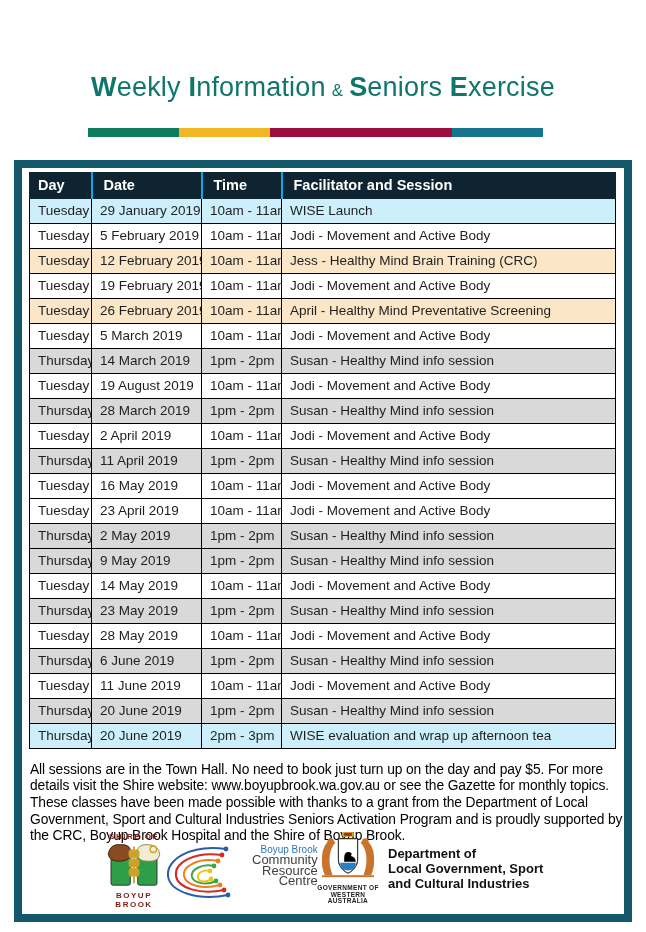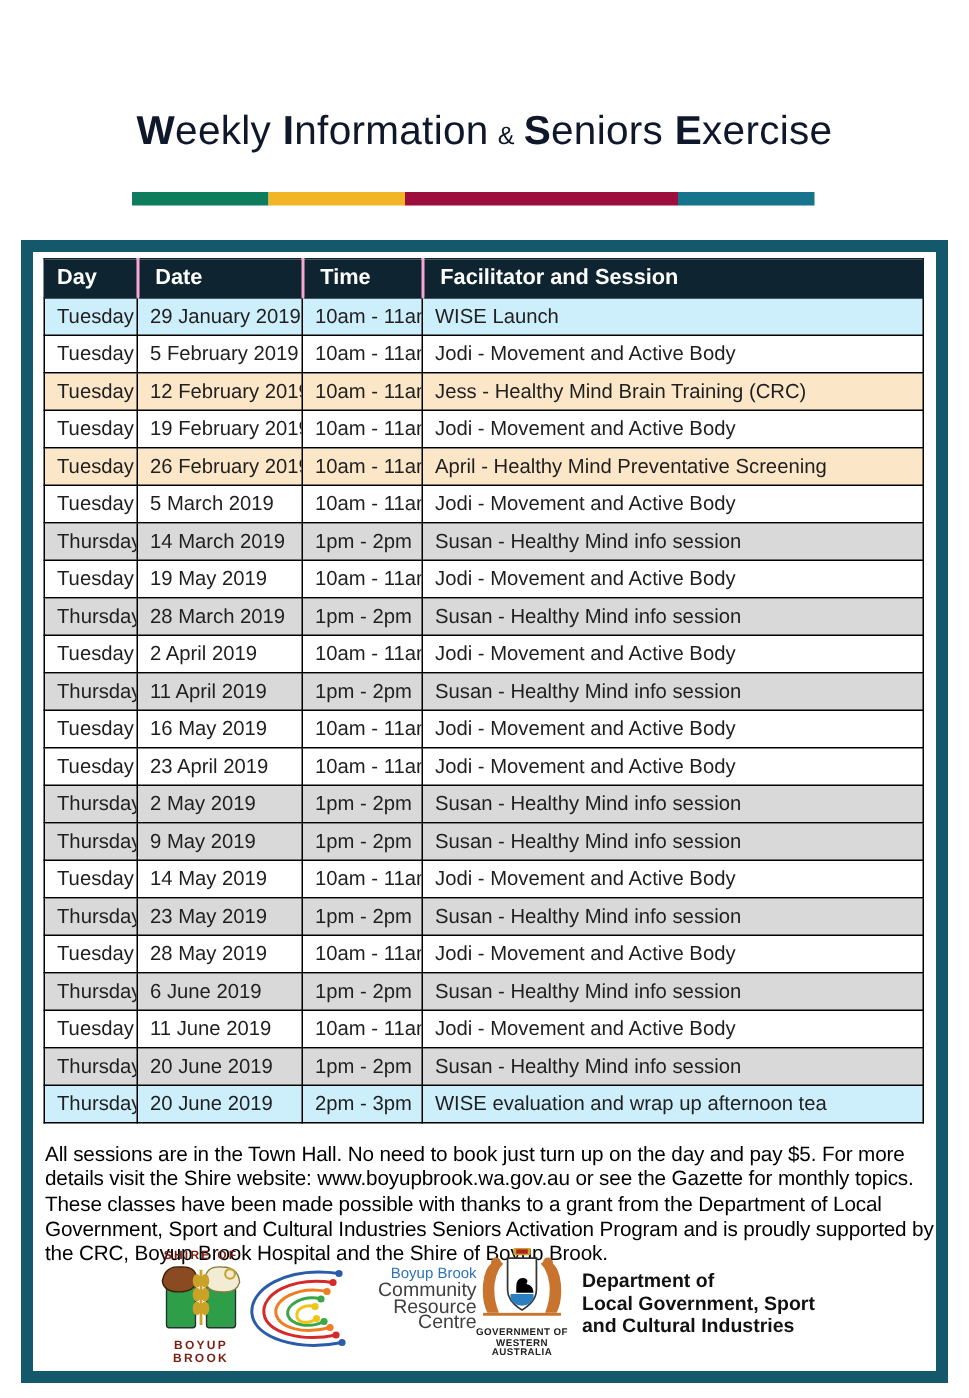--- a/index.html
+++ b/index.html
@@ -20,21 +20,21 @@
   
   .frame{position:absolute;left:14px;top:160px;width:618px;height:762px;
          box-sizing:border-box;border:8px solid #14586c;background:#fff;}
 
   table.sessions{position:absolute;left:7px;top:4px;border-collapse:collapse;
                  width:586px;table-layout:fixed;font-size:13.5px;color:#1f1f1f;}
   table.sessions col.c1{width:62px;} table.sessions col.c2{width:110px;}
   table.sessions col.c3{width:80px;} table.sessions col.c4{width:334px;}
   table.sessions th{background:#0e2430;color:#fff;text-align:left;font-weight:700;
                     font-size:14.5px;padding:4px 8px 5px;border:1px solid #0e2430;}
-  table.sessions th + th{border-left:2px solid #f9a8d4;padding-left:11px;}
+  table.sessions th + th{border-left:2px solid #0ea5e9;padding-left:11px;}
   table.sessions td{border:1px solid #000;padding:3px 8px 4px;line-height:17px;
                     white-space:nowrap;overflow:hidden;}
 
   .note{position:absolute;left:8px;top:580px;width:600px;font-size:13.8px;
         line-height:16.6px;color:#000;letter-spacing:-0.1px;}
 
   
   .logo-shire{position:absolute;left:78px;top:664px;width:68px;text-align:center;}
   .shire-caption{font-size:8px;font-weight:bold;color:#7a1f12;letter-spacing:1.5px;line-height:9px;}
   .logo-crc{position:absolute;left:140px;top:674px;display:flex;align-items:flex-start;}
@@ -45,21 +45,21 @@
   .gov-caption{font-size:6.5px;font-weight:bold;color:#222;line-height:6.5px;letter-spacing:0.3px;}
   .dept-text{position:absolute;left:366px;top:678px;font-size:13px;font-weight:bold;
              color:#111;line-height:15px;}
 </style>
 </head>
 <body>
 
 <div class="page">
 
 
-  <div class="subtitle" style="color: #0f172a;"><b>W</b><span>eekly </span><b>I</b><span>nformation</span><span class="amp">&amp;</span><b>S</b><span>eniors </span><b>E</b><span>xercise</span></div>
+  <div class="subtitle" style="color: #0f766e;"><b>W</b><span>eekly </span><b>I</b><span>nformation</span><span class="amp">&amp;</span><b>S</b><span>eniors </span><b>E</b><span>xercise</span></div>
 
   <div class="divider">
       <span style="background: rgb(14, 125, 94); flex: 1 1 0%;"></span>
       <span style="background: rgb(242, 181, 37); flex: 1 1 0%;"></span>
       <span style="background: rgb(157, 14, 62); flex: 2 1 0%;"></span>
       <span style="background: rgb(22, 116, 140); flex: 1 1 0%;"></span>
     </div>
 
   <div class="frame" style="border-color: rgb(20, 88, 108);">
 
@@ -116,21 +116,21 @@
             <td>Jodi - Movement and Active Body</td>
           </tr>
           <tr style="background: rgb(217, 217, 217);">
             <td>Thursday</td>
             <td>14 March 2019</td>
             <td>1pm - 2pm</td>
             <td>Susan - Healthy Mind info session</td>
           </tr>
           <tr style="background: rgb(255, 255, 255);">
             <td>Tuesday</td>
-            <td>19 May 2019</td>
+            <td>19 August 2019</td>
             <td>10am - 11am</td>
             <td>Jodi - Movement and Active Body</td>
           </tr>
           <tr style="background: rgb(217, 217, 217);">
             <td>Thursday</td>
             <td>28 March 2019</td>
             <td>1pm - 2pm</td>
             <td>Susan - Healthy Mind info session</td>
           </tr>
           <tr style="background: rgb(255, 255, 255);">

